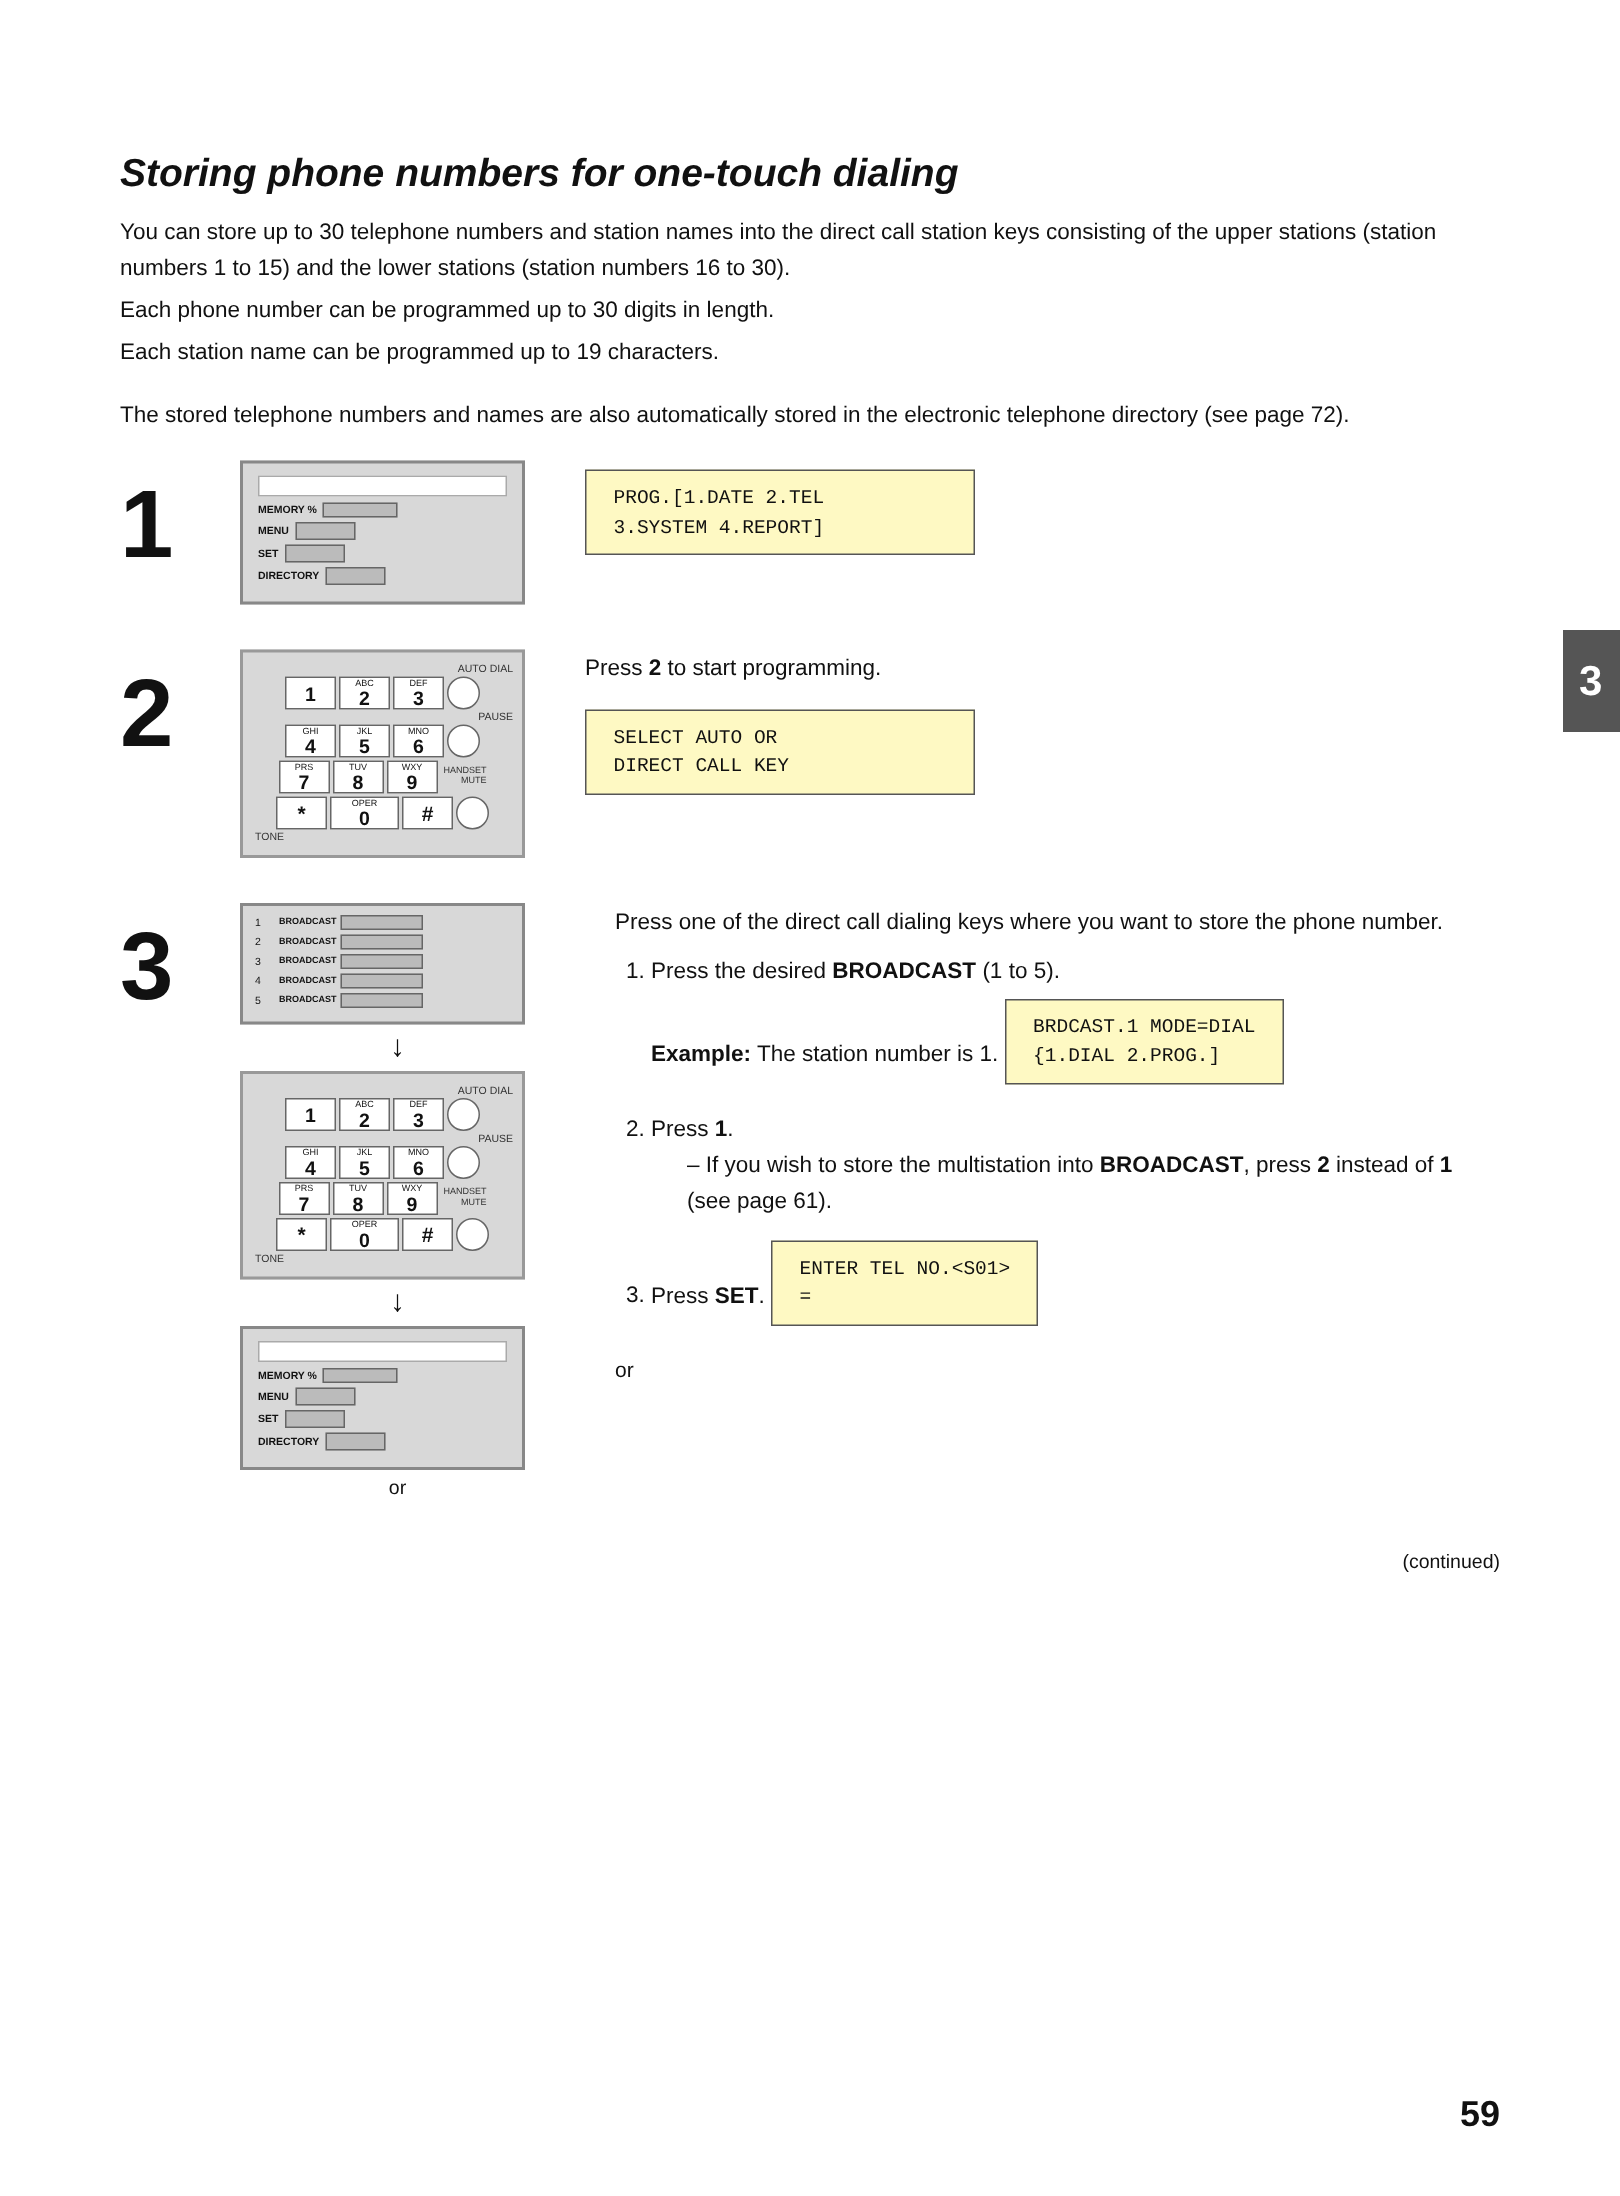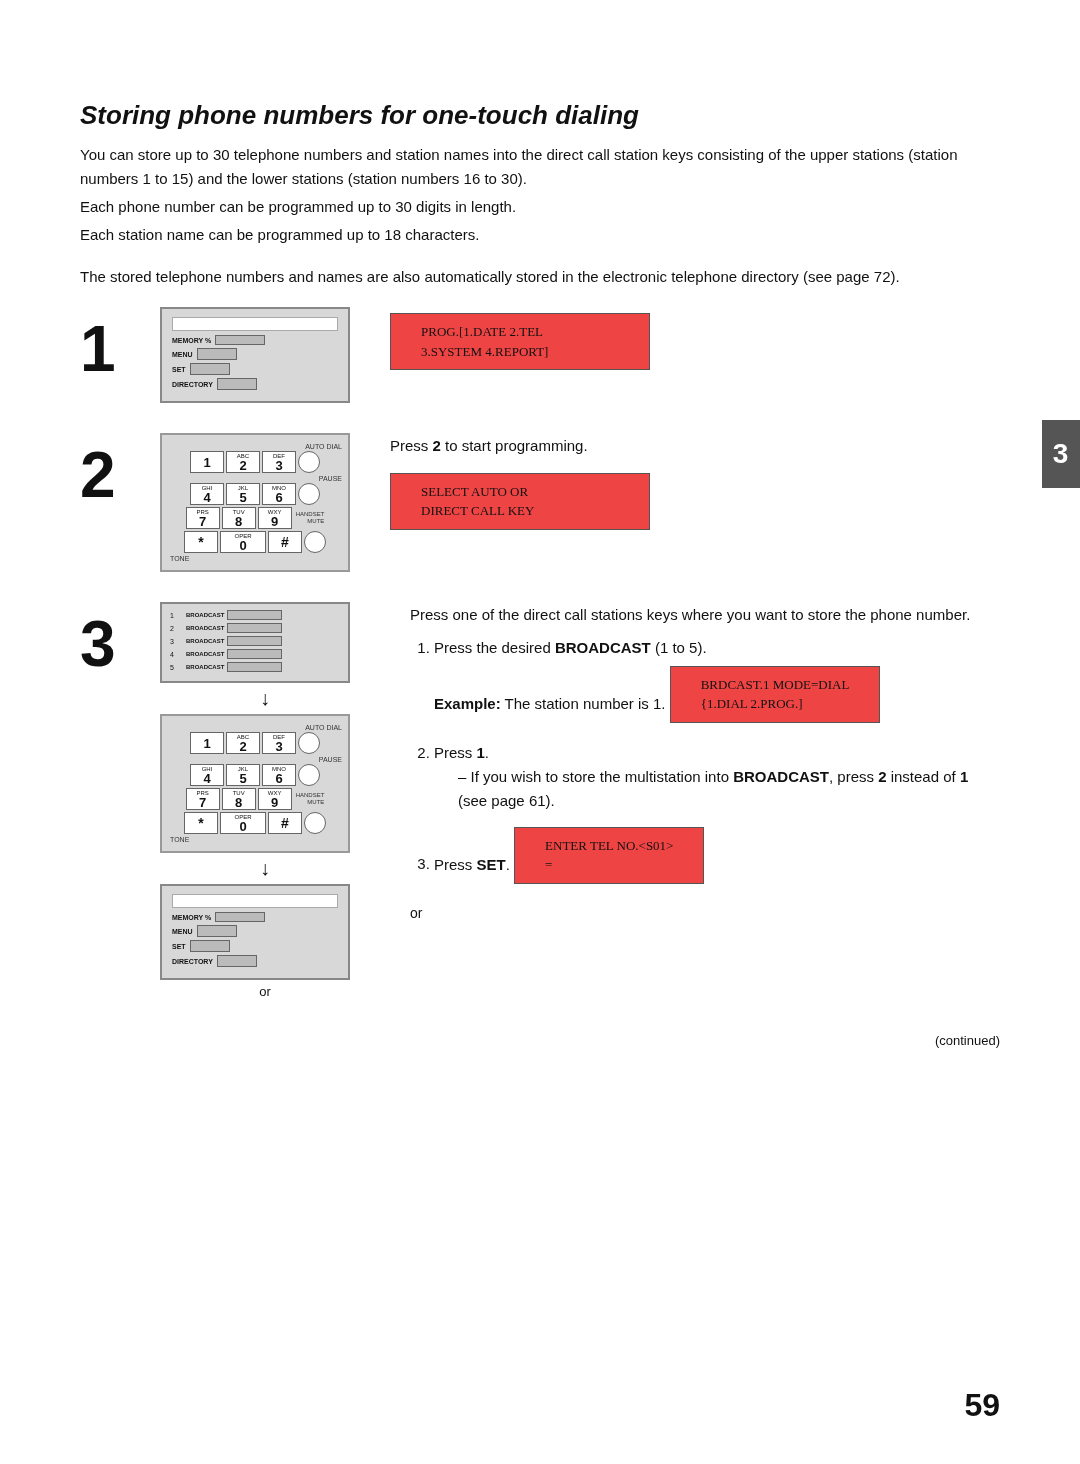--- a/index.html
+++ b/index.html
@@ -53,25 +53,25 @@
       padding-left: 20px;
       line-height: 1.7;
     }
 
     .step-content p {
       margin-bottom: 8px;
     }
 
     .display-box {
       border: 1px solid #555;
-      font-family: Liberation Serif, serif;
+      font-family: Liberation Mono, monospace;
       font-size: 13px;
-      padding: 8px 30px;
+      padding: 8px 18px;
       display: inline-block;
-      background: #ef4444;
+      background: #fef9c3;
       margin: 6px 0 10px 0;
       line-height: 1.5;
     }
 
     .display-box-wide {
       min-width: 260px;
     }
 
     .menu-device {
       width: 190px;
@@ -198,21 +198,21 @@
     }
 
     .dash-item::before {
       content: '– ';
     }
 
     .page-number {
       position: absolute;
       bottom: 40px;
       right: 80px;
-      font-size: 32px;
+      font-size: 24px;
       font-weight: bold;
     }
 
     .continued {
       text-align: right;
       font-size: 13px;
       margin-top: 10px;
     }
 
     .tab-3 {
@@ -290,21 +290,21 @@
   <span>3</span>
 </div>
 
 <h1 class="page-title">
   <span>Storing phone numbers for one-touch dialing</span>
 </h1>
 
 <div class="intro-text">
   <p>You can store up to 30 telephone numbers and station names into the direct call station keys consisting of the upper stations (station numbers 1 to 15) and the lower stations (station numbers 16 to 30).</p>
   <p>Each phone number can be programmed up to 30 digits in length.</p>
-  <p>Each station name can be programmed up to 18 characters.</p>
+  <p>Each station name can be programmed up to 19 characters.</p>
 </div>
 <div class="intro-text">
   <p>The stored telephone numbers and names are also automatically stored in the electronic telephone directory (see page 72).</p>
 </div>
 
 <div class="step-section">
   <div class="step-number">1</div>
 
   <div class="menu-device">
     <div class="menu-device-line"></div>
@@ -517,21 +517,21 @@
         <div class="menu-device-btn-box"></div>
       </div>
       <div class="menu-device-btn">
         <span class="menu-device-btn-label">DIRECTORY</span>
         <div class="menu-device-btn-box"></div>
       </div>
     </div>
     <div class="or-label">or</div>
   </div>
   <div class="step-content">
-    <p>Press one of the direct call stations keys where you want to store the phone number.</p>
+    <p>Press one of the direct call dialing keys where you want to store the phone number.</p>
     <div class="bullet-section">
       <ol class="sub-list">
         <li>
           Press the desired <strong>BROADCAST</strong> (1 to 5).<br>
           <strong>Example:</strong> The station number is 1.
           <div class="display-box" style="margin-top:6px;">
             BRDCAST.1 MODE=DIAL<br>{1.DIAL 2.PROG.]
           </div>
         </li>
         <li style="margin-top:8px;">

